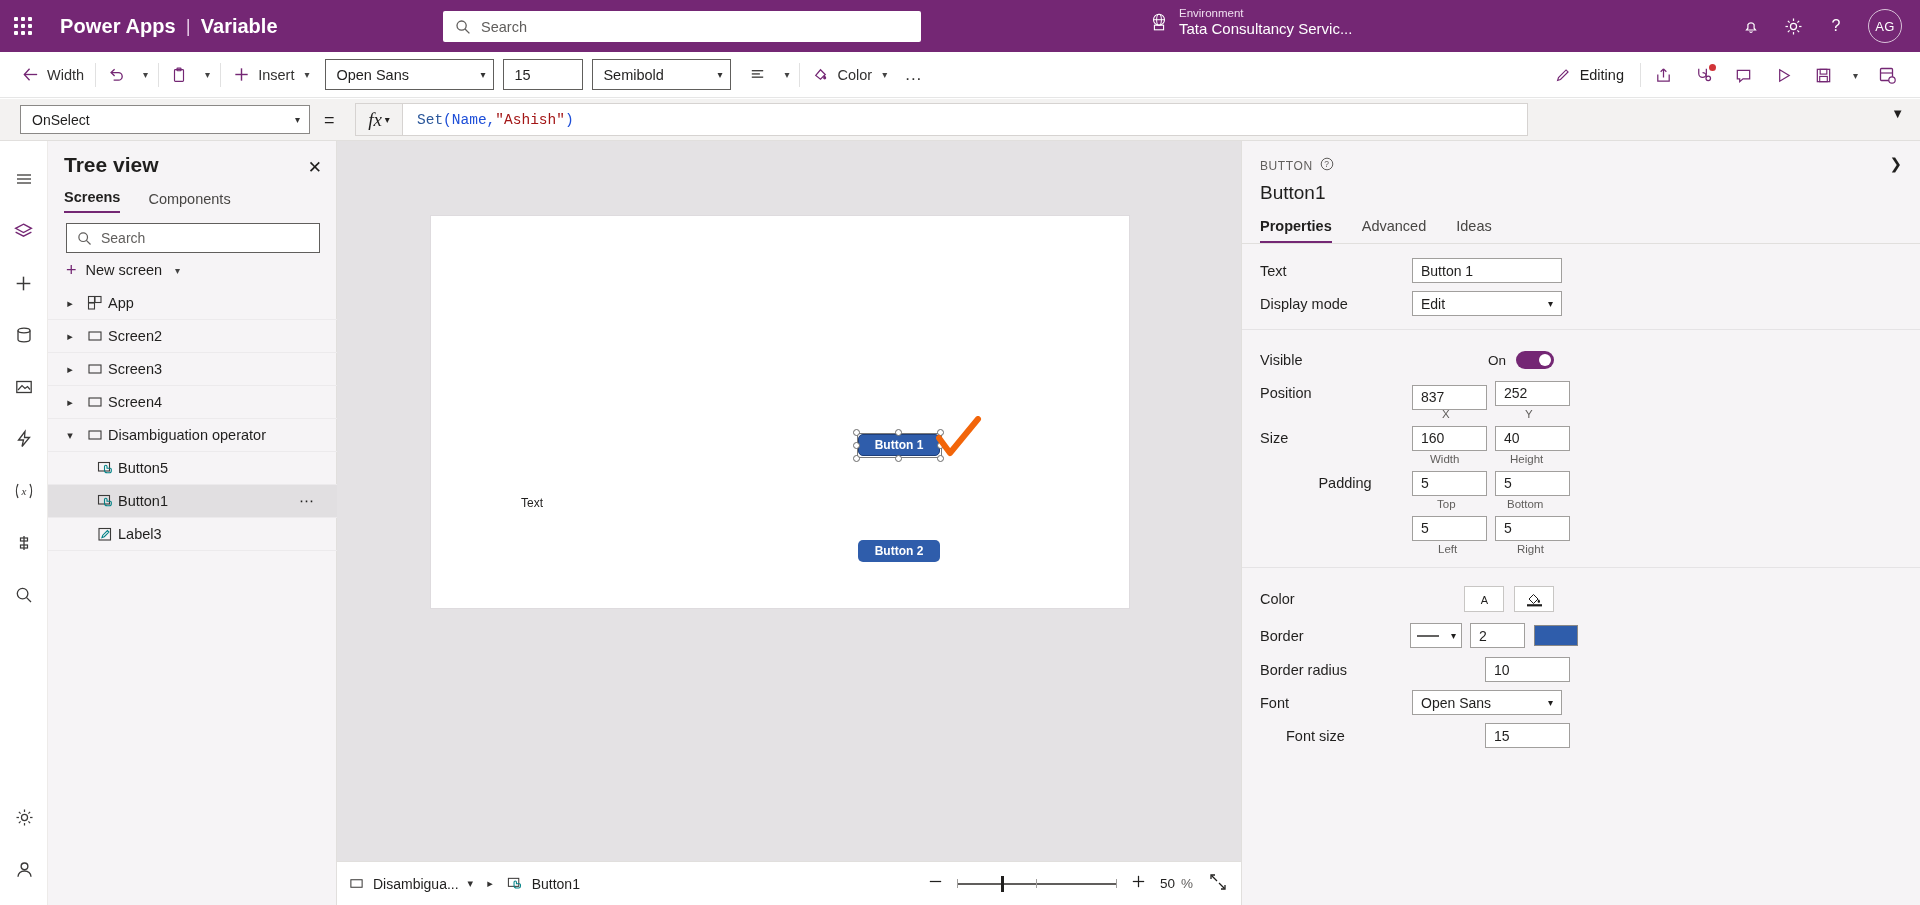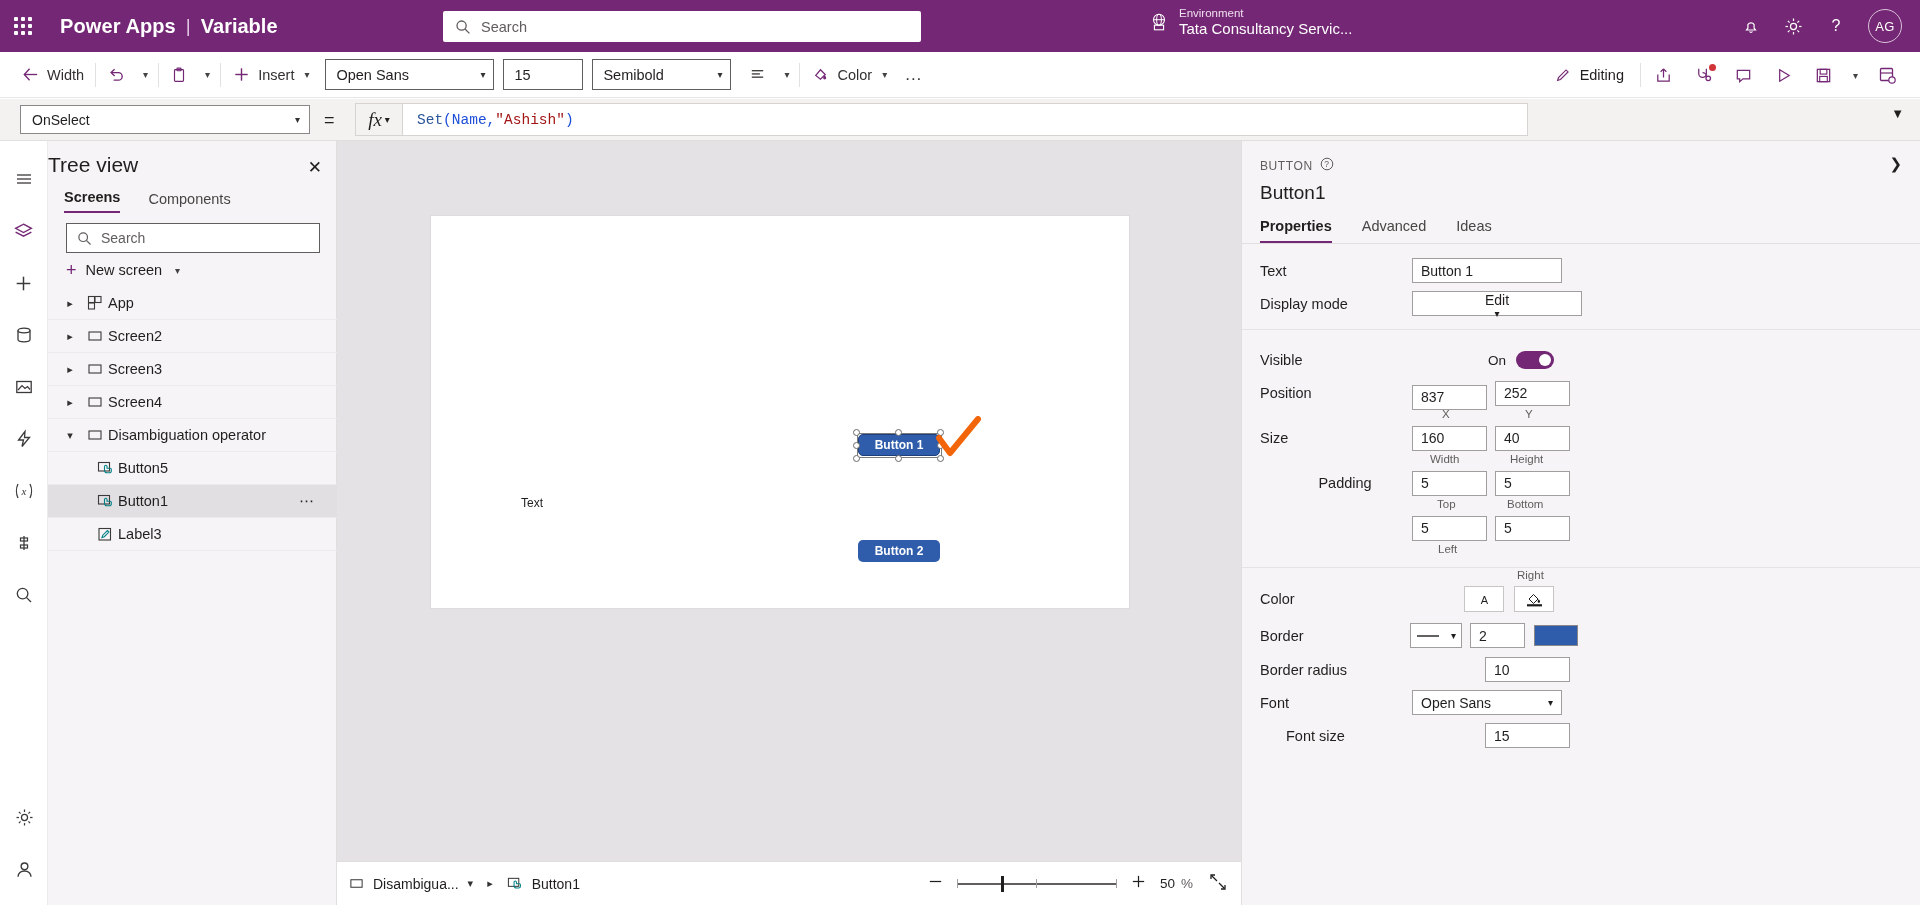--- a/index.html
+++ b/index.html
@@ -121,22 +121,22 @@
   .rail .ri { width: 48px; height: 52px; display: flex; align-items: center;
               justify-content: center; cursor: pointer; color: #3b3a39; }
   .rail .ri.sel { color: #742774; }
   .rail-bot { position: absolute; bottom: 10px; left: 0; width: 48px; }
 
   
   .treepanel {
     position: absolute; left: 48px; top: 141px; width: 289px; height: 764px;
     background: #f6f4f6; border-right: 1px solid #e1dfdd;
   }
-  .tv-title { position: absolute; left: 0; top: 12px; font-size: 21px;
-              color: #201f1e; font-weight: 400; }
+  .tv-title { position: absolute; left: 16px; top: 12px; font-size: 21px;
+              color: #201f1e; font-weight: 700; }
   .tv-close { position: absolute; right: 14px; top: 16px; cursor: pointer;
               color: #201f1e; font-size: 17px; }
   .tv-tabs { position: absolute; left: 16px; top: 48px; display: flex; gap: 28px; align-items: flex-end; }
   .tv-tab { font-size: 14.5px; color: #484644; padding-bottom: 6px; cursor: pointer; }
   .tv-tab.act { color: #201f1e; font-weight: bold; border-bottom: 2px solid #742774; }
   .tv-search {
     position: absolute; left: 18px; top: 82px; width: 254px; height: 30px;
     background: #fff; border: 1px solid #605e5c; display: flex; align-items: center;
     gap: 9px; padding-left: 10px; cursor: text;
   }
@@ -761,21 +761,21 @@
     <div class="pp-tab">Ideas</div>
   </div>
 
   <div class="psection" style="padding-top:10px;">
     <div class="prow">
       <span class="plabel">Text</span>
       <span class="pfield" style="width:150px;">Button 1</span>
     </div>
     <div class="prow">
       <span class="plabel">Display mode</span>
-      <span class="pfield pselect" style="width:170px;flex-direction:column;">
+      <span class="pfield pselect" style="width:150px;">
         <span>Edit</span>
         <span class="cv">▾</span>
       </span>
     </div>
   </div>
 
   <div class="psection" style="padding-top:12px;">
     <div class="prow" style="height:36px;">
       <span class="plabel">Visible</span>
       <span style="position:absolute;left:246px;font-size:13.5px;color:#201f1e;">On</span>
@@ -813,21 +813,21 @@
       <span class="subcap" style="left:195px;">Top</span>
       <span class="subcap" style="left:265px;">Bottom</span>
     </div>
     <div class="prow" style="height:30px;">
       <span class="plabel"></span>
       <span class="pfield" style="width:75px;">5</span>
       <span class="pfield" style="left:253px;width:75px;">5</span>
     </div>
     <div style="position:relative;height:15px;">
       <span class="subcap" style="left:196px;">Left</span>
-      <span class="subcap" style="left:275px;margin-top:26px;">Right</span>
+      <span class="subcap" style="left:275px;">Right</span>
     </div>
   </div>
 
   <div style="padding-top:12px;">
     <div class="prow" style="height:38px;">
       <span class="plabel">Color</span>
       <span class="colorbtn" style="position:absolute;left:222px;">
         <svg width="15" height="13" viewBox="0 0 15 13">
           <text x="7.5" y="11" text-anchor="middle" font-size="11" fill="#201f1e" font-family="Liberation Sans, sans-serif">A</text>
         </svg>

